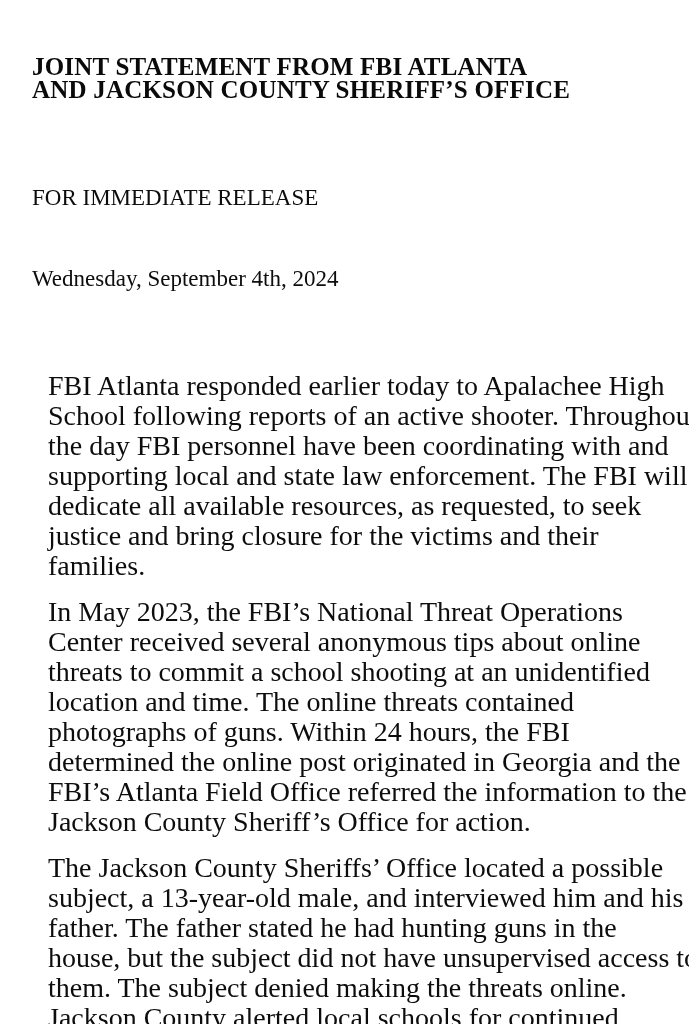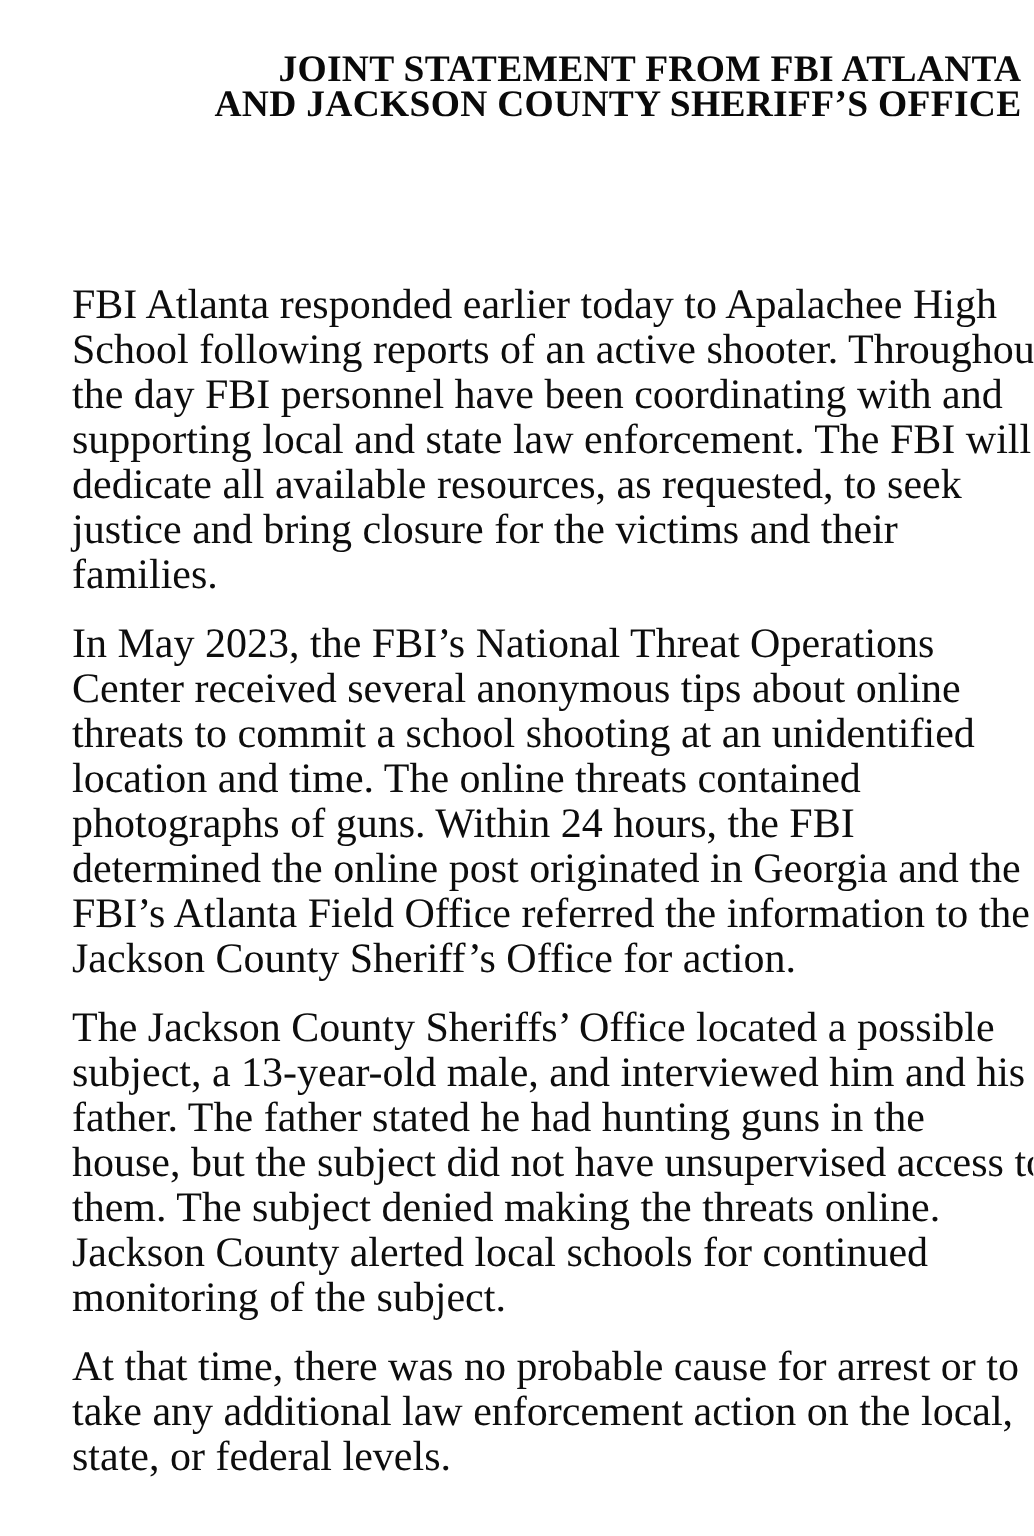--- a/index.html
+++ b/index.html
@@ -17,27 +17,28 @@
     overflow: hidden;
     box-sizing: border-box;
   }
   .content {
     box-sizing: border-box;
     width: 100%;
     height: 100%;
     padding: 35px 8px 0 32px; 
   }
   .doc-title {
-    text-align: right;
+    text-align: left;
     font-weight: bold;
     font-size: 25px;
     line-height: 23px;
     letter-spacing: 0.2px;
     white-space: pre;
     color: #0a0a0a;
+    margin-top: 20px;
   }
   .release-block {
     margin-top: 29px;
     font-size: 23px;
     line-height: 27px;
     white-space: pre;
   }
   .statement-body {
     margin-top: 25px;
     font-size: 28px;
@@ -51,20 +52,22 @@
 </head>
 <body>
 
 <div class="page">
   <div class="content">
 
     <div class="doc-title">JOINT STATEMENT FROM FBI ATLANTA
 AND JACKSON COUNTY SHERIFF’S OFFICE</div>
 
     <div class="release-block">
+      <div>FOR IMMEDIATE RELEASE</div>
+      <div>Wednesday, September 4th, 2024</div>
     </div>
 
     <div class="statement-body">
       <p class="statement-paragraph">FBI Atlanta responded earlier today to Apalachee High
 School following reports of an active shooter. Throughout
 the day FBI personnel have been coordinating with and
 supporting local and state law enforcement. The FBI will
 dedicate all available resources, as requested, to seek
 justice and bring closure for the victims and their
 families.</p>

